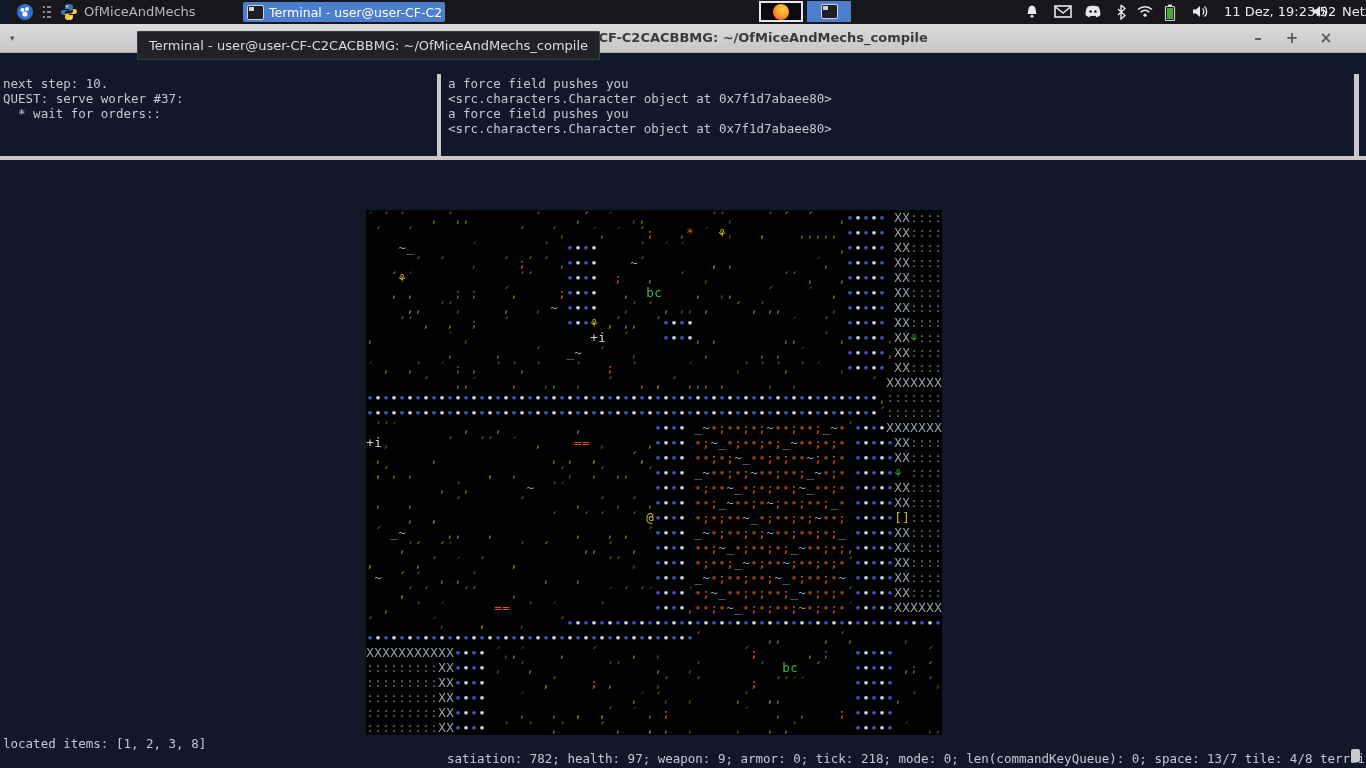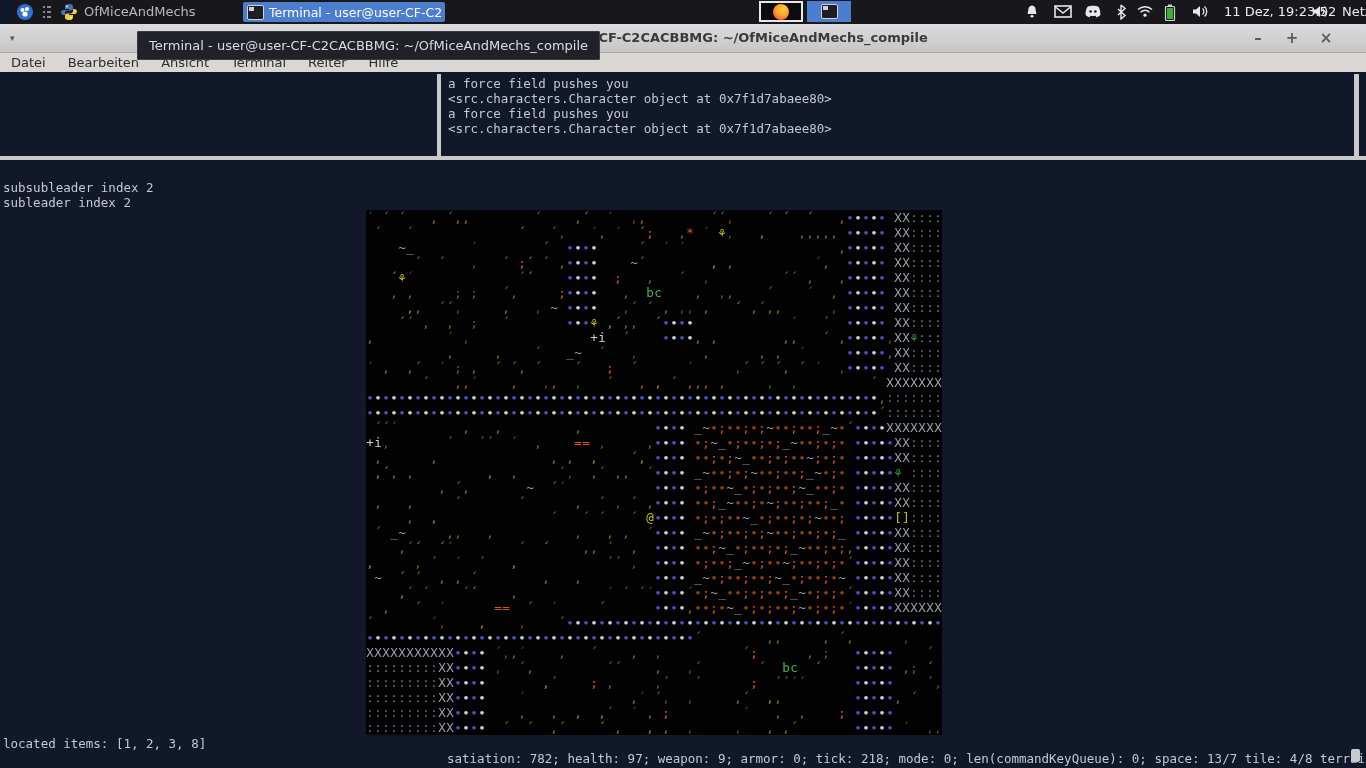--- a/index.html
+++ b/index.html
@@ -169,45 +169,38 @@
   </div>
 
   <div id="titlebar">
     <span id="win-menu-arrow">▾</span>
     <div id="win-title">Terminal - user@user-CF-C2CACBBMG: ~/OfMiceAndMechs_compile</div>
     <div class="win-ctl" style="left:1246px">–</div>
     <div class="win-ctl" style="left:1280px">+</div>
     <div class="win-ctl" style="left:1314px">×</div>
   </div>
 
-  <div id="menubar">
-      <span class="menu-item">Datei</span>
-      <span class="menu-item">Bearbeiten</span>
-      <span class="menu-item">Ansicht</span>
-      <span class="menu-item">Terminal</span>
-      <span class="menu-item">Reiter</span>
-      <span class="menu-item">Hilfe</span>
-    </div>
 
   <div id="tooltip">Terminal - user@user-CF-C2CACBBMG: ~/OfMiceAndMechs_compile</div>
 
   <div id="term">
+    <div id="quest-pane">
+        <div class="tline">next step: 10.</div>
+        <div class="tline">QUEST: serve worker #37:</div>
+        <div class="tline">  * wait for orders::</div>
+      </div>
     <div id="divider-v"></div>
     <div id="divider-right"></div>
     <div id="log-pane">
         <div class="tline">a force field pushes you</div>
         <div class="tline">&lt;src.characters.Character object at 0x7f1d7abaee80&gt;</div>
         <div class="tline">a force field pushes you</div>
         <div class="tline">&lt;src.characters.Character object at 0x7f1d7abaee80&gt;</div>
       </div>
     <div id="divider-h"></div>
-    <div id="leaders">
-        <div class="tline">subsubleader index 2</div>
-        <div class="tline">subleader index 2</div>
-      </div>
 
     <div id="game-map">
         <span class="gcell" style="left: 0px; top: 0px; color: rgb(57, 100, 26);">´</span>
         <span class="gcell" style="left: 16px; top: 0px; color: rgb(122, 112, 28);">´</span>
         <span class="gcell" style="left: 32px; top: 0px; color: rgb(122, 112, 28);">´</span>
         <span class="gcell" style="left: 64px; top: 0px; color: rgb(122, 112, 28);">,</span>
         <span class="gcell" style="left: 80px; top: 0px; color: rgb(122, 112, 28);">´</span>
         <span class="gcell" style="left: 88px; top: 0px; color: rgb(122, 112, 28);">,</span>
         <span class="gcell" style="left: 96px; top: 0px; color: rgb(122, 112, 28);">,</span>
         <span class="gcell" style="left: 168px; top: 0px; color: rgb(122, 112, 28);">´</span>

